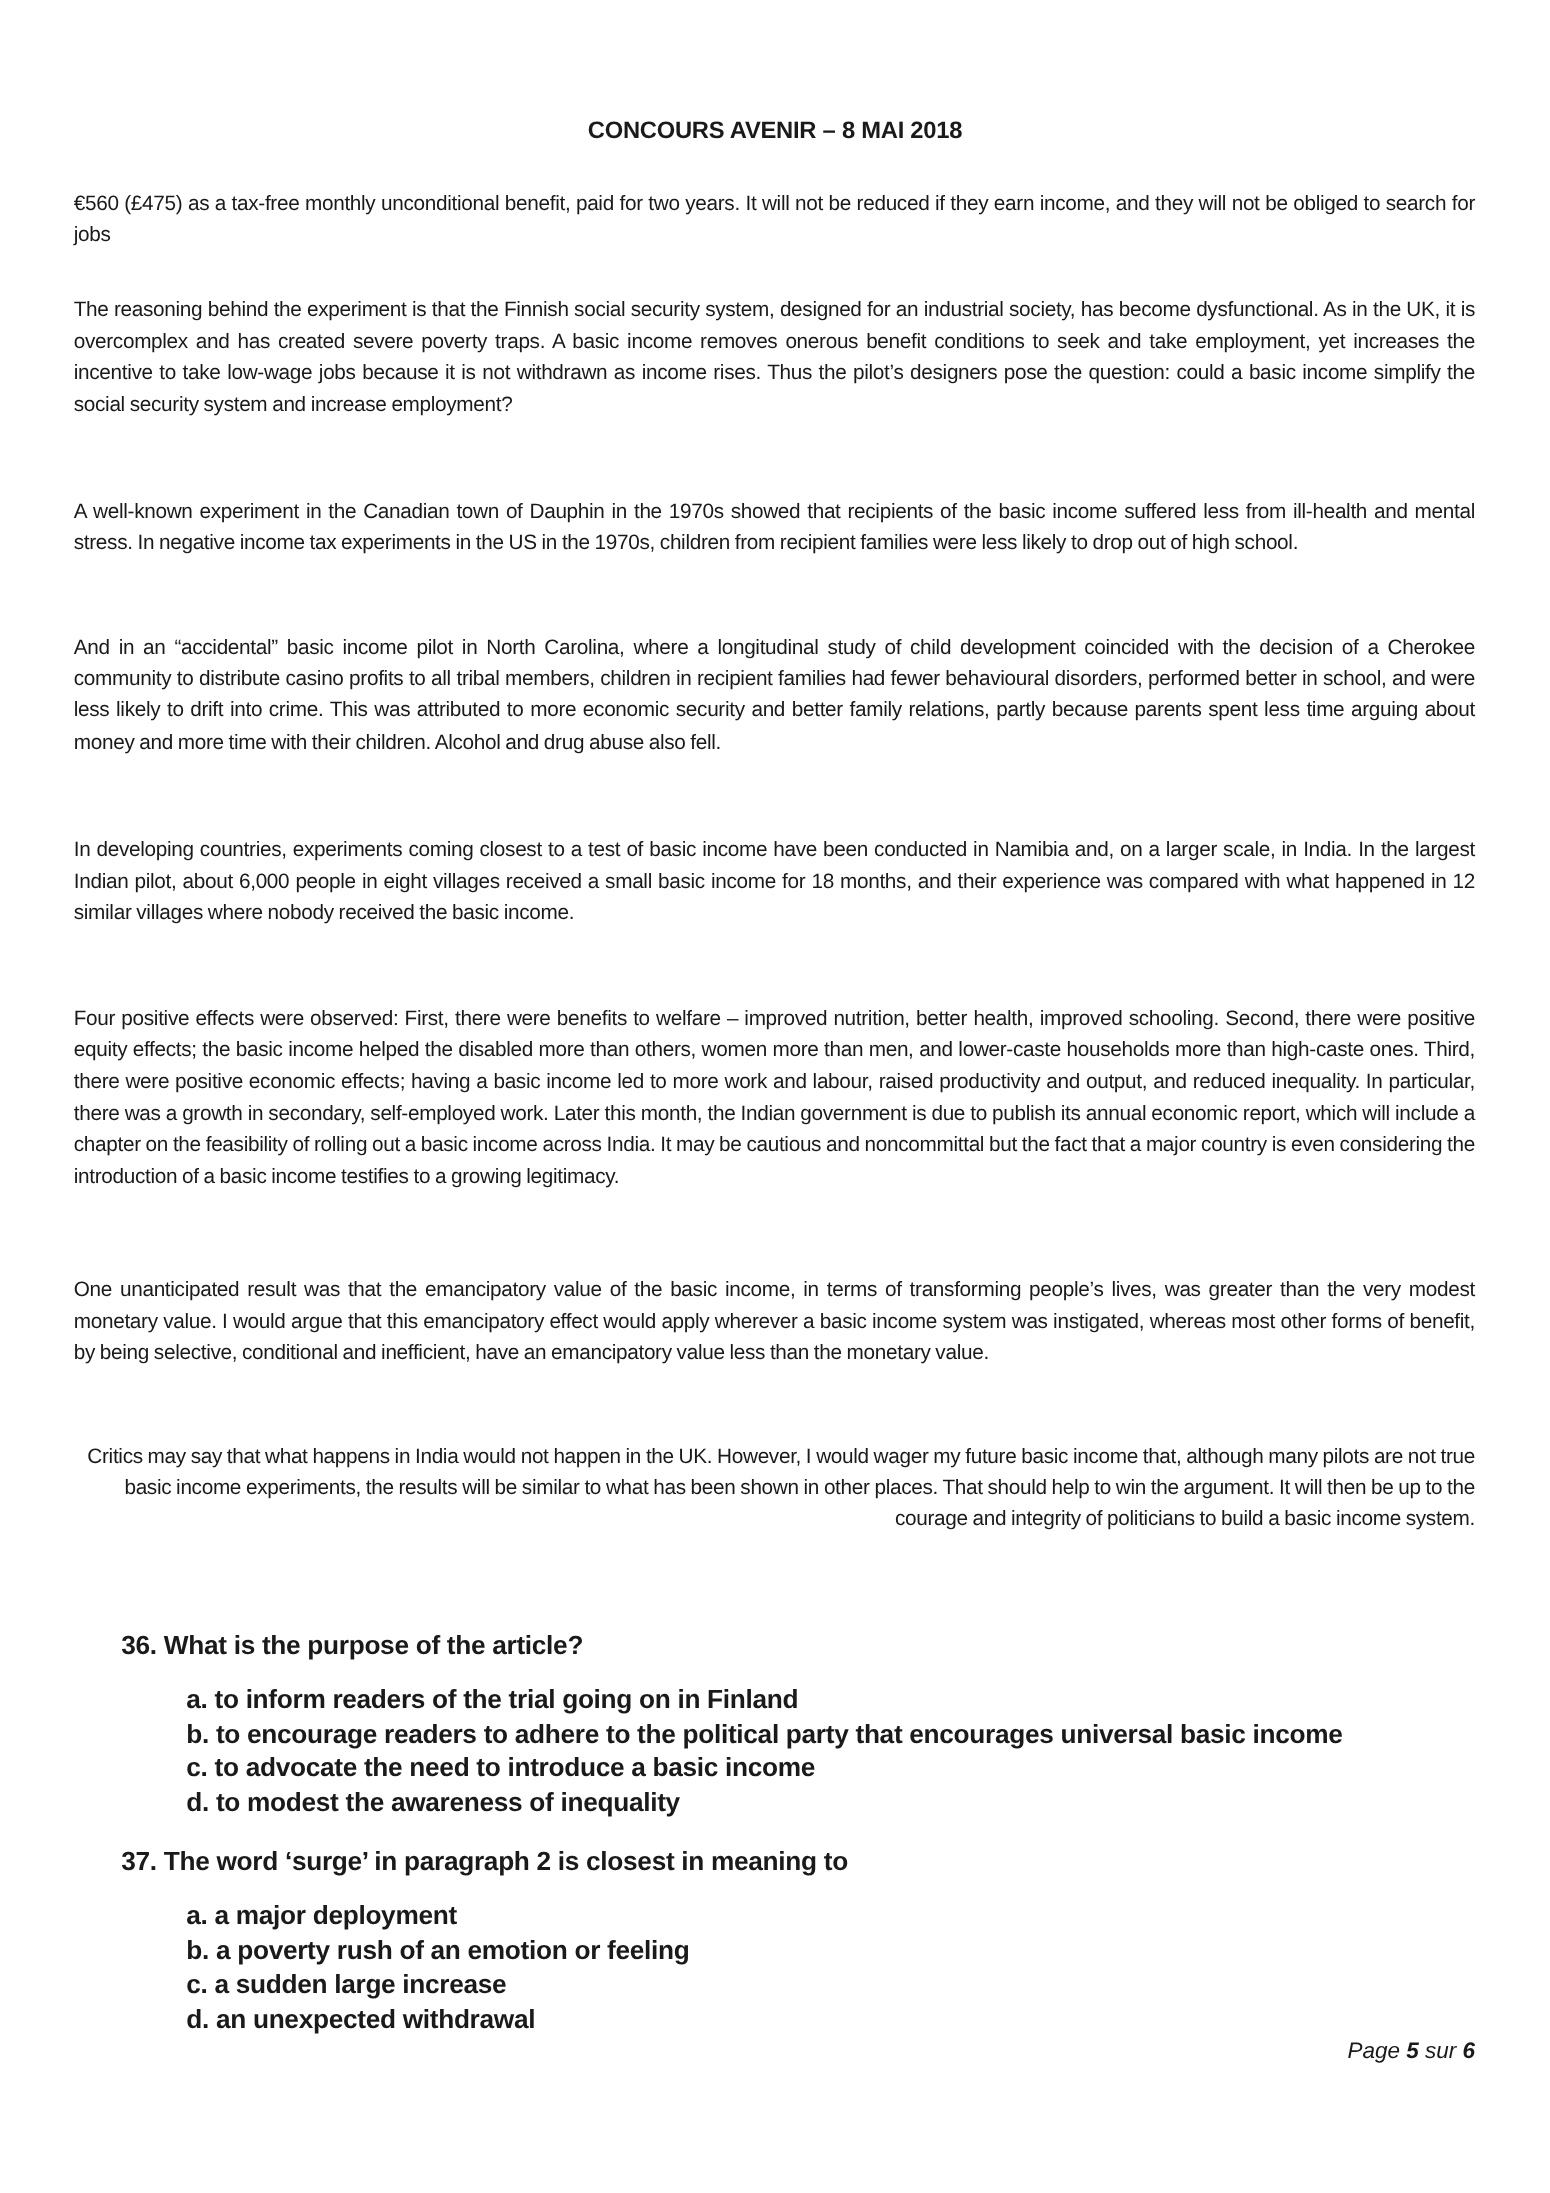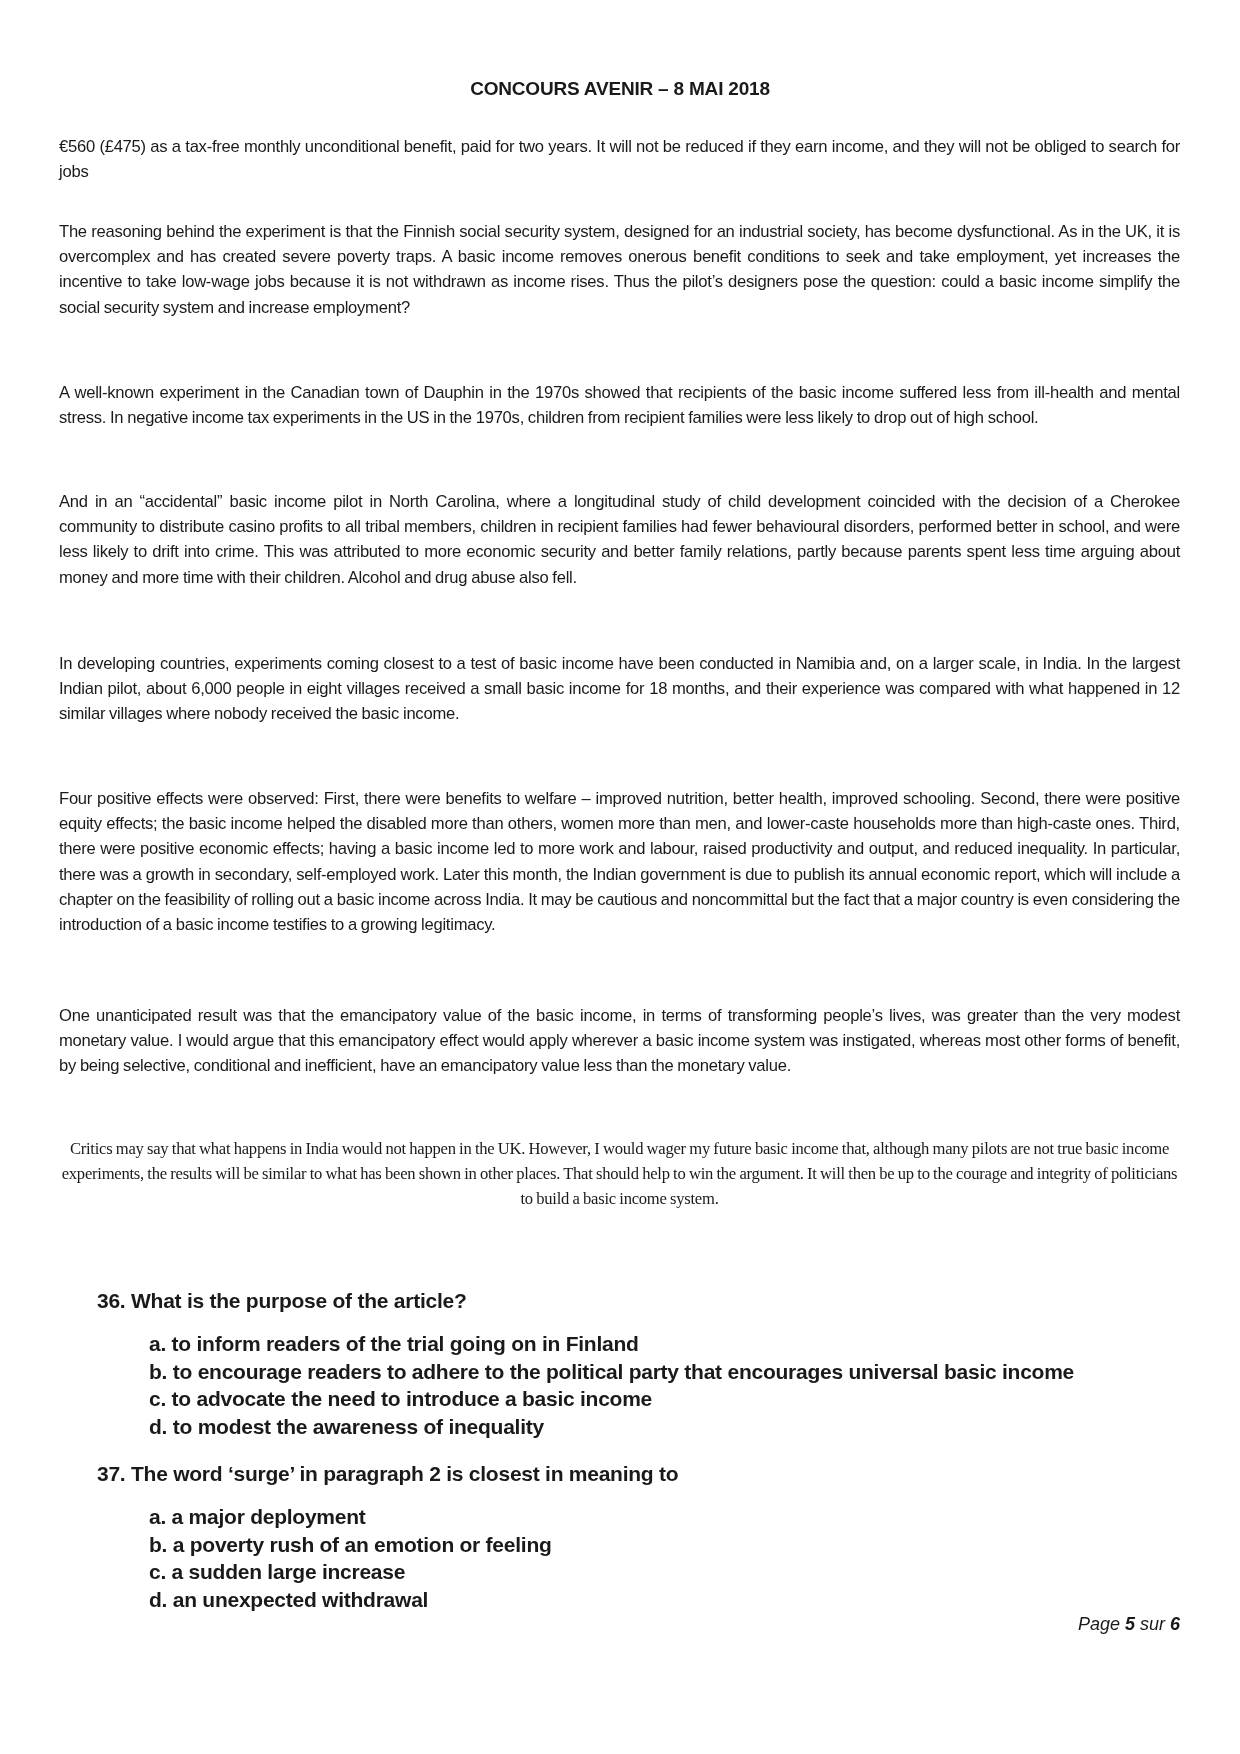--- a/index.html
+++ b/index.html
@@ -11,21 +11,21 @@
       width: 1240px;
       height: 1754px;
       position: relative;
       overflow: hidden;
       font-family: "Liberation Sans", "DejaVu Sans", sans-serif;
       color: #1a1a1a;
     }
     .page {
       position: absolute;
       left: 0;
-      top: 0;
+      top: 16px;
       width: 1240px;
       height: 1242px;
     }
     .header-title {
       position: absolute;
       top: 78px;
       left: 0;
       width: 1240px;
       text-align: center;
       font-weight: bold;
@@ -45,21 +45,21 @@
     .body-text p {
       margin: 0;
     }
     .p1 { top: 134px; }
     .p2 { top: 219px; }
     .p3 { top: 380px; }
     .p4 { top: 489px; }
     .p5 { top: 651px; }
     .p6 { top: 786px; }
     .p7 { top: 1003px; }
-    .p8 { top: 1136px; text-align: center; font-family: Liberation Serif, serif; }
+    .p8 { top: 1136px; text-align: right; }
     .source {
       position: absolute;
       right: 60px;
       top: 1238px;
       text-align: right;
       font-style: italic;
       font-size: 16.6px;
       line-height: 27px;
     }
     .question {

